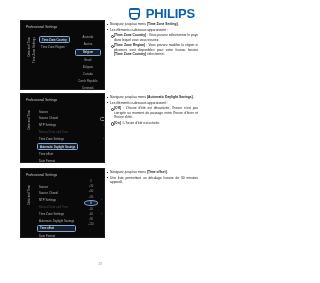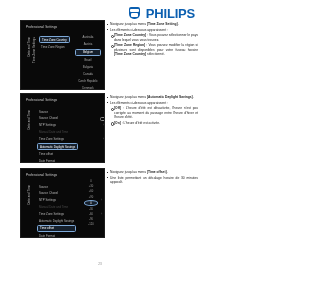--- a/index.html
+++ b/index.html
@@ -7,21 +7,21 @@
     width:200px;height:283px;
     background:#ffffff;
     font-family:"Liberation Sans", sans-serif;
     position:relative;
     overflow:hidden;
   }
 
   
   .logo{
     position:absolute; top:7px; right:5px;
-    display:flex; align-items:flex-start; gap:6px;
+    display:flex; align-items:flex-end; gap:6px;
   }
   .logo-shield{
     width:11px;height:12px;
     background:#0b5fb0;
     border-radius:2px 2px 5px 5px;
     position:relative;
     overflow:hidden;
   }
   .logo-shield:before{
     content:"";position:absolute;left:1px;top:1.5px;

